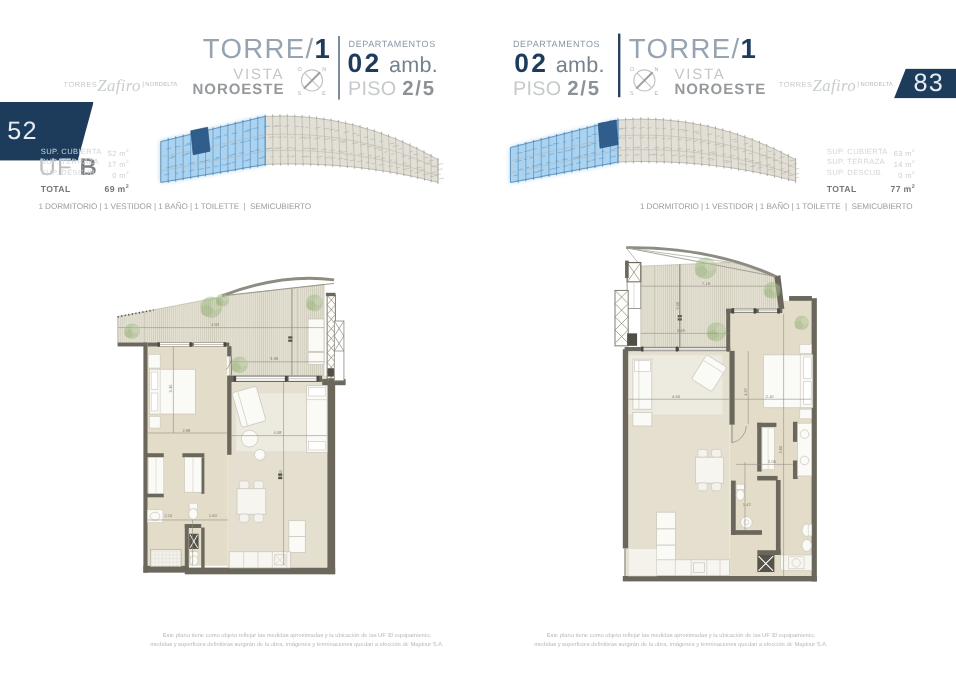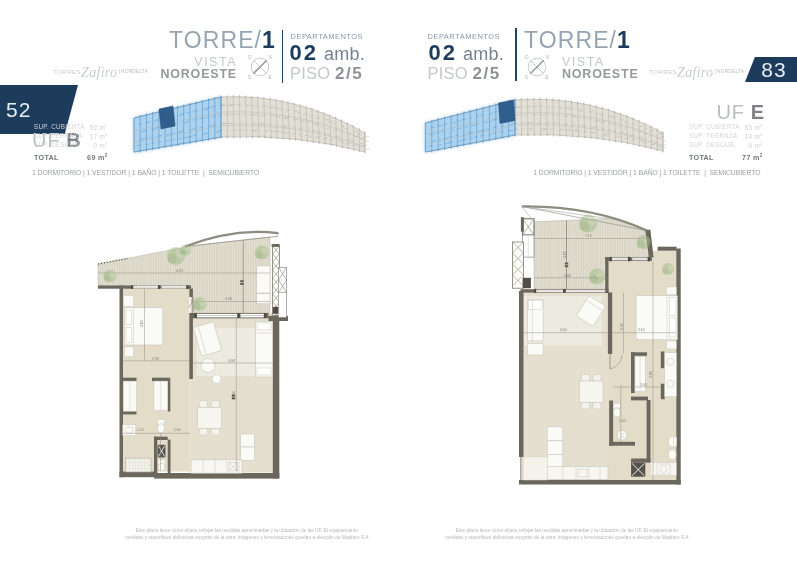--- a/index.html
+++ b/index.html
@@ -614,21 +614,20 @@
   <text x="4" y="28" font-size="4.5" fill="#a9adb0">S</text>
   <text x="24.5" y="28" font-size="4.5" fill="#a9adb0">E</text>
 </svg>
 
 <div class="abs r" style="left:649px;top:63px;width:95px;height:20px;white-space:nowrap;">
   <span style="font-size:6.2px;color:#c8cbce;letter-spacing:.4px;vertical-align:3.5px;">TORRES</span><span style="font-family:'Liberation Serif',serif;font-style:italic;font-size:14px;color:#c9cdd0;letter-spacing:.3px;">Zafiro</span><span style="font-size:5.5px;color:#b9bdc0;vertical-align:4px;"> |</span><span style="font-size:4.8px;color:#b7bbbe;letter-spacing:.2px;vertical-align:4px;"> NORDELTA</span>
 </div>
 
 <div class="abs flag" style="left:745px;top:57px;width:52px;height:25px;clip-path:polygon(19% 0,100% 0,100% 100%,0 100%);line-height:25px;text-align:center;text-indent:6px;">83</div>
 
-<div class="abs r" style="left:664px;top:101px;width:100px;font-size:20px;white-space:nowrap;"><span style="color:#babdc0;letter-spacing:1px;">UF</span> <b style="color:#7e8285;">E</b></div>
 
 <div class="abs" style="left:689px;top:123px;width:73.5px;font-size:6.3px;color:#d3d5d7;letter-spacing:.3px;">
   <div style="position:relative;height:9px;">SUP. CUBIERTA<span style="position:absolute;right:0;color:#cdcfd1;">63 m<sup style="font-size:4px;">2</sup></span></div>
   <div style="position:relative;height:9px;">SUP. TERRAZA<span style="position:absolute;right:0;color:#cdcfd1;">14 m<sup style="font-size:4px;">2</sup></span></div>
   <div style="position:relative;height:9px;">SUP. DESCUB.<span style="position:absolute;right:0;color:#cdcfd1;">0 m<sup style="font-size:4px;">2</sup></span></div>
   <div style="position:relative;height:10px;margin-top:2.5px;color:#73777a;font-weight:bold;font-size:7.2px;">TOTAL<span style="position:absolute;right:0;">77 m<sup style="font-size:4.5px;">2</sup></span></div>
 </div>
 
 <div class="abs" style="right:36.5px;top:168.5px;font-size:6.8px;color:#9a9da0;letter-spacing:-.05px;white-space:nowrap;">1 DORMITORIO | 1 VESTIDOR | 1 BAÑO | 1 TOILETTE&nbsp; | &nbsp;SEMICUBIERTO</div>
 

